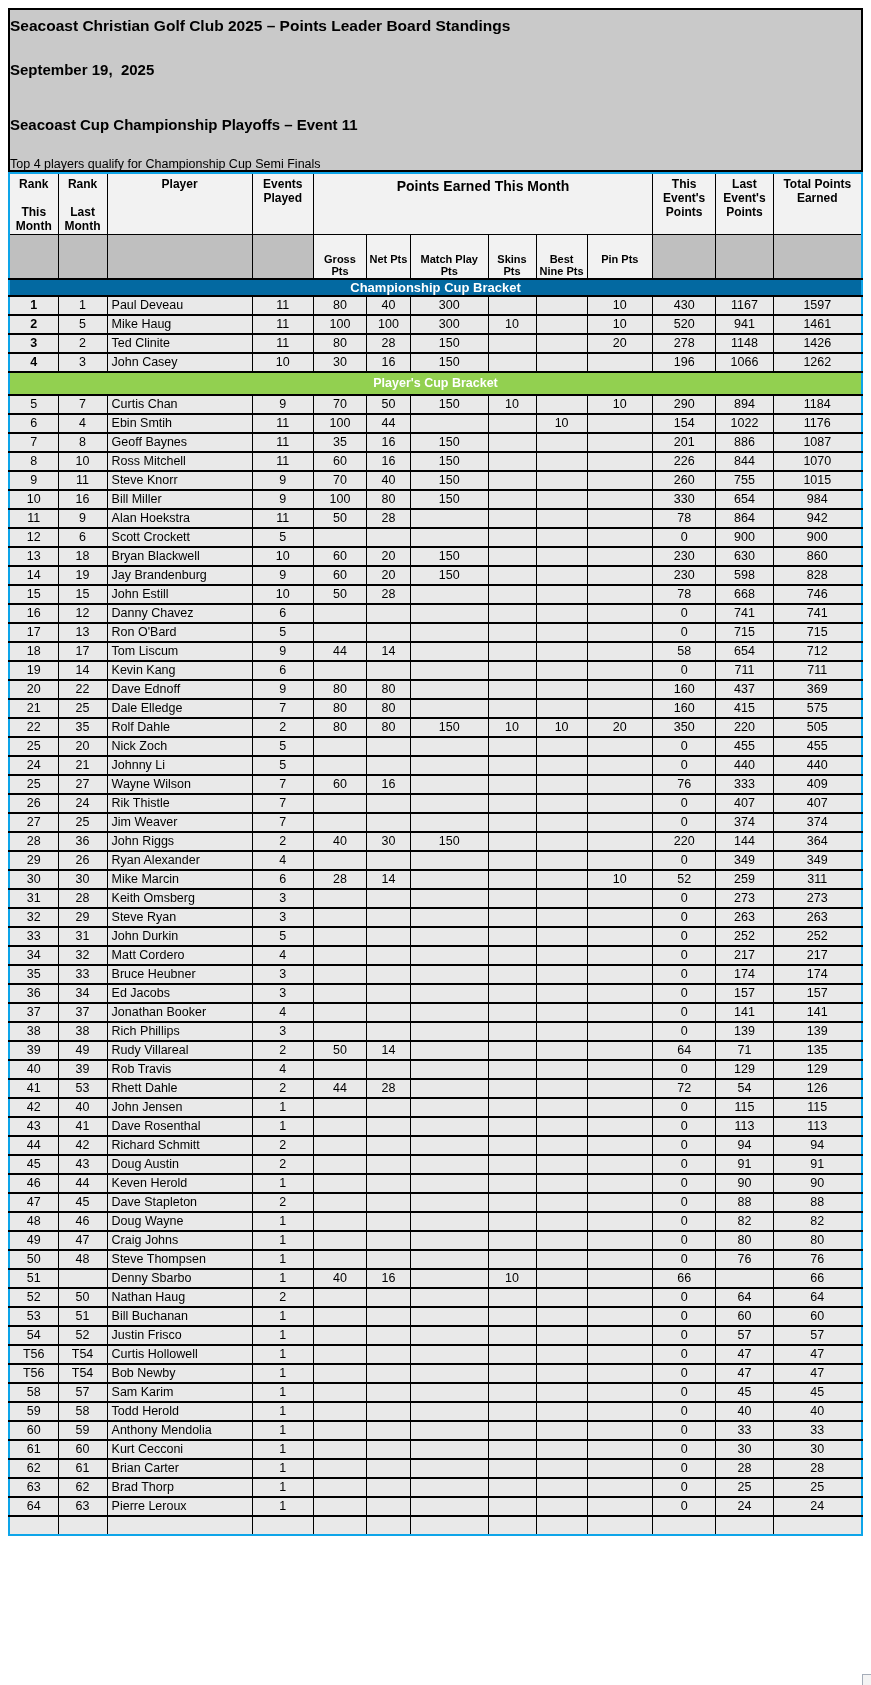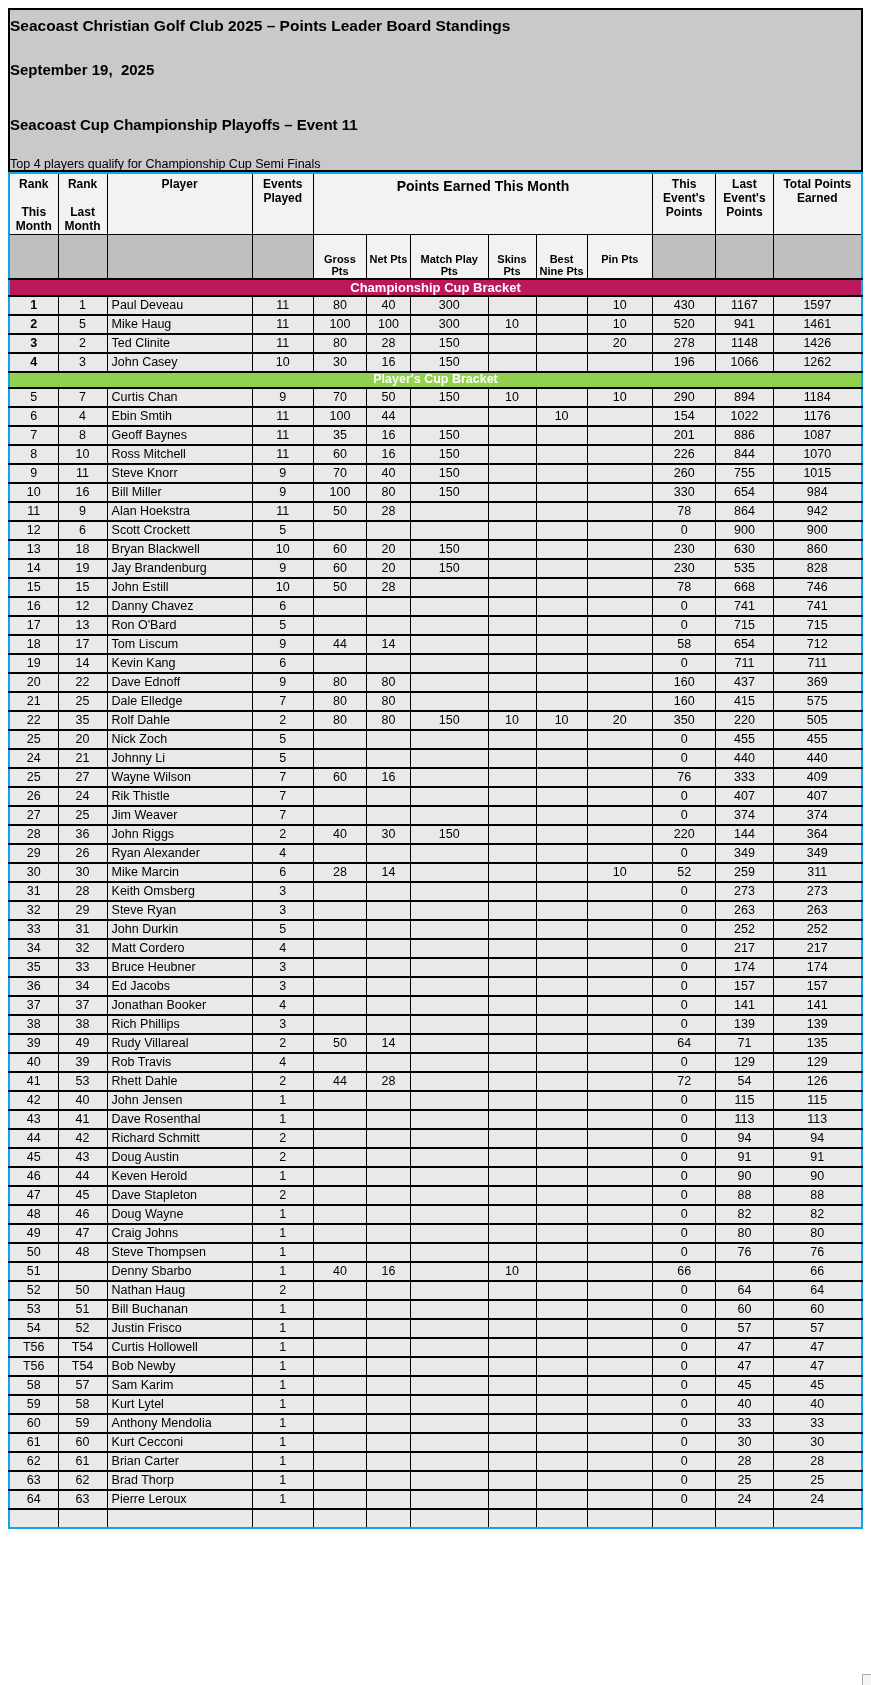--- a/index.html
+++ b/index.html
@@ -32,21 +32,21 @@
     vertical-align:top;white-space:pre-line;padding-top:3px;
   }
   tr.hr1 th{height:59px;}
   th.grp{font-size:14px;padding-top:4px;}
   tr.hr2 th{height:37px;font-size:11px;line-height:1.15;padding-top:18px;border-bottom:2px solid #000;}
   tr.hr2 th.dark{background:#bfbfbf;}
   td.bar{
     color:#fff;font-weight:bold;font-size:13px;height:17px;line-height:15px;
     border-top:2px solid #000;border-bottom:2px solid #000;
   }
-  td.bar.bar-green{height:16px;font-size:12.5px;line-height:13px;}
+  td.bar.bar-green{height:23px;font-size:12.5px;line-height:13px;}
   tbody td{
     background:#e9e9e9;font-size:12.5px;height:19px;line-height:1;
     border-top:2px solid #000;
   }
   td.pl{text-align:left;padding-left:4px;}
   td.b{font-weight:bold;}
   .corner-artifact{
     position:absolute;right:0;top:1674px;width:8px;height:11px;
     border-left:1px solid #a5adb9;border-top:1px solid #a5adb9;background:#f4f4f4;
   }
@@ -115,21 +115,21 @@
           <th>Best
 Nine Pts</th>
           <th>Pin Pts</th>
           <th class="dark"></th>
           <th class="dark"></th>
           <th class="dark"></th>
         </tr>
       </thead>
       <tbody>
         <tr>
-          <td class="bar bar-blue" colspan="13" style="background: #be185d;">Championship Cup Bracket</td>
+          <td class="bar bar-blue" colspan="13" style="background: #0369a1;">Championship Cup Bracket</td>
         </tr>
         <tr>
           <td class="b">1</td>
           <td>1</td>
           <td class="pl">Paul Deveau</td>
           <td>11</td>
           <td>80</td>
           <td>40</td>
           <td>300</td>
           <td></td>
@@ -327,21 +327,21 @@
           <td>19</td>
           <td class="pl">Jay Brandenburg</td>
           <td>9</td>
           <td>60</td>
           <td>20</td>
           <td>150</td>
           <td></td>
           <td></td>
           <td></td>
           <td>230</td>
-          <td>535</td>
+          <td>598</td>
           <td>828</td>
         </tr>
         <tr>
           <td>15</td>
           <td>15</td>
           <td class="pl">John Estill</td>
           <td>10</td>
           <td>50</td>
           <td>28</td>
           <td></td>
@@ -978,21 +978,21 @@
           <td></td>
           <td></td>
           <td></td>
           <td>0</td>
           <td>45</td>
           <td>45</td>
         </tr>
         <tr>
           <td>59</td>
           <td>58</td>
-          <td class="pl">Kurt Lytel</td>
+          <td class="pl">Todd Herold</td>
           <td>1</td>
           <td></td>
           <td></td>
           <td></td>
           <td></td>
           <td></td>
           <td></td>
           <td>0</td>
           <td>40</td>
           <td>40</td>

